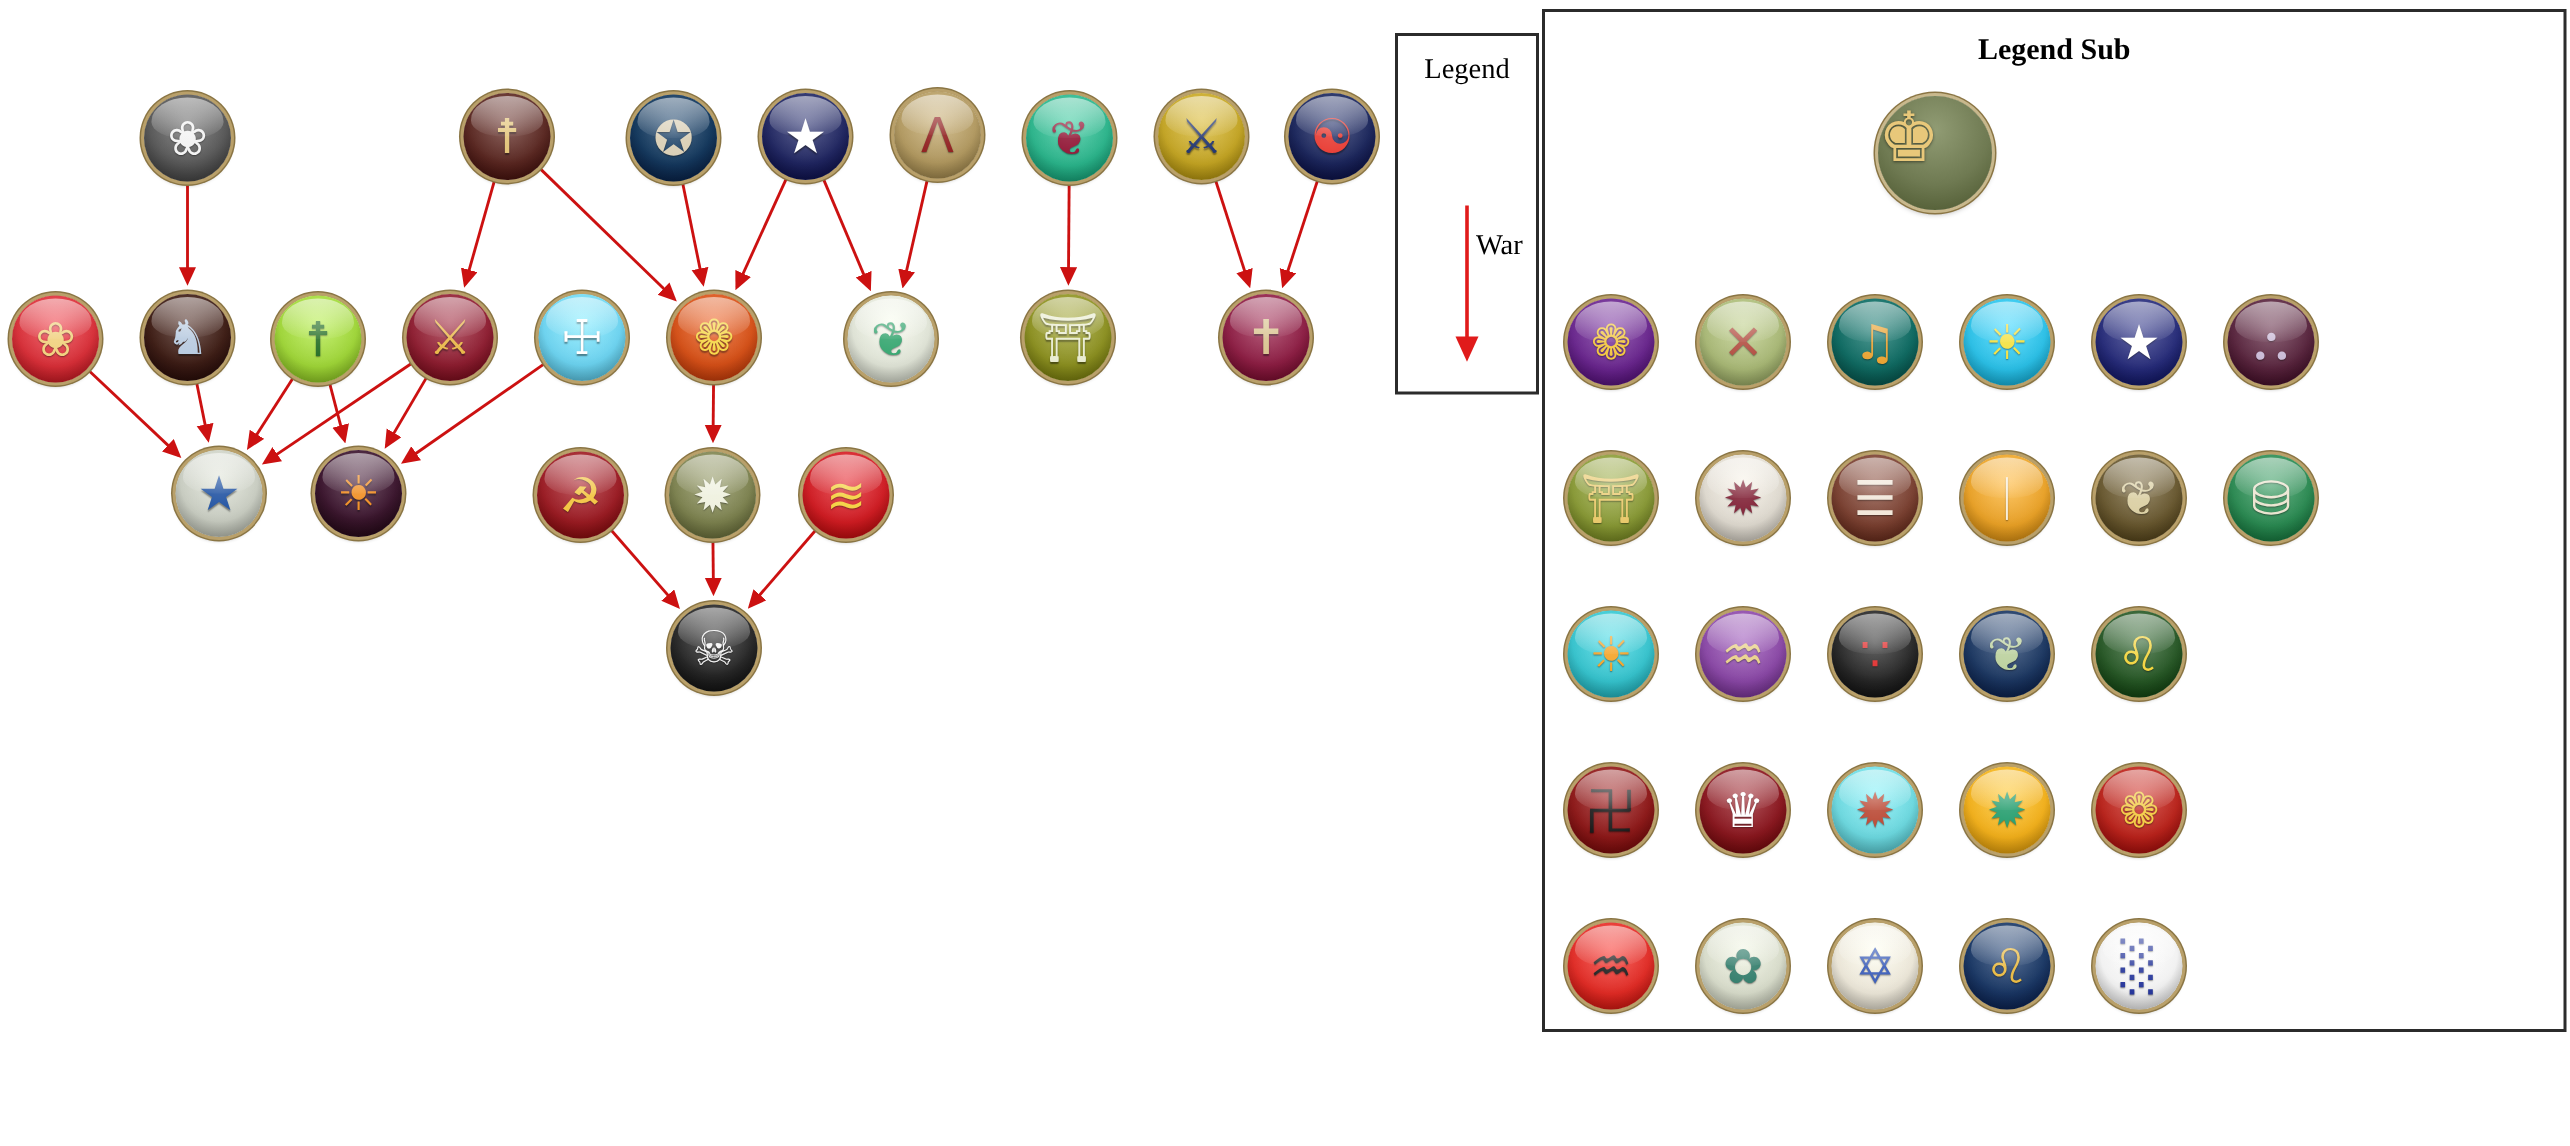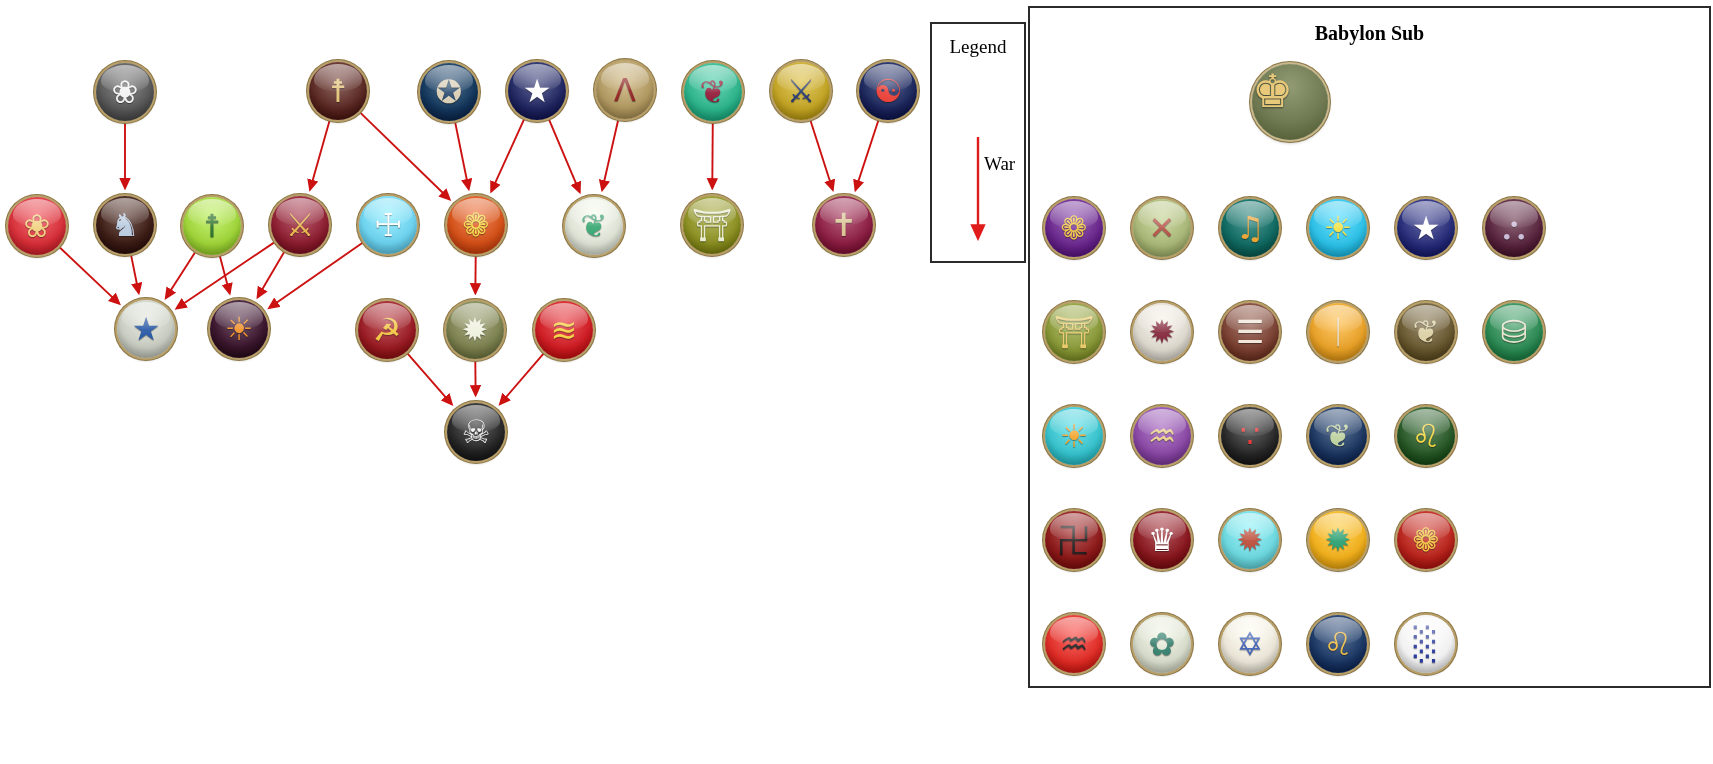--- a/index.html
+++ b/index.html
@@ -197,21 +197,21 @@
         <marker id="lhead" markerWidth="7" markerHeight="7" refX="3.2" refY="3.2" orient="auto" markerUnits="strokeWidth">
           <path d="M0,0 L7,3.2 L0,6.4 z" fill="#e01b1b"></path>
         </marker>
       </defs>
       <line x1="46" y1="113" x2="46" y2="208" stroke="#e01b1b" stroke-width="2.4" marker-end="url(#lhead)"></line>
     </svg>
     <div class="lwar" style="left:52px;top:129px;">War</div>
   </div>
 
   <div id="panel" style="left: 1028px; top: 6px; width: 679px; height: 678px;">
-    <div class="ptitle">Babylon Sub</div>
+    <div class="ptitle">Legend Sub</div>
     <div id="panel-leader" class="leader" style="left: 222px; top: 56px; width: 76px; height: 76px; background: radial-gradient(circle at 50% 30%, rgb(145, 156, 116) 0%, rgb(111, 122, 82) 55%, rgb(71, 82, 42) 100%);">
         <div class="glyph" style="color: rgb(232, 200, 122); font-size: 46px; text-shadow: rgba(0, 0, 0, 0.5) 0px 1px 2px;">♚</div>
         <div class="vig"></div>
         <div class="gloss"></div>
       </div>
     <div id="roster-layer" style="position: absolute; left: 0px; top: 0px; width: 100%; height: 100%;">
         <div class="emb" style="width: 58px; height: 58px; background: radial-gradient(circle at 50% 30%, rgb(133, 68, 168) 0%, rgb(107, 42, 142) 52%, rgb(67, 2, 102) 100%); left: 15px; top: 191px;">
           <div class="glyph" style="color: rgb(242, 196, 56); font-size: 32px; text-shadow: rgba(0, 0, 0, 0.45) 0px 1px 1px;">❁</div>
           <div class="vig"></div>
           <div class="gloss"></div>

